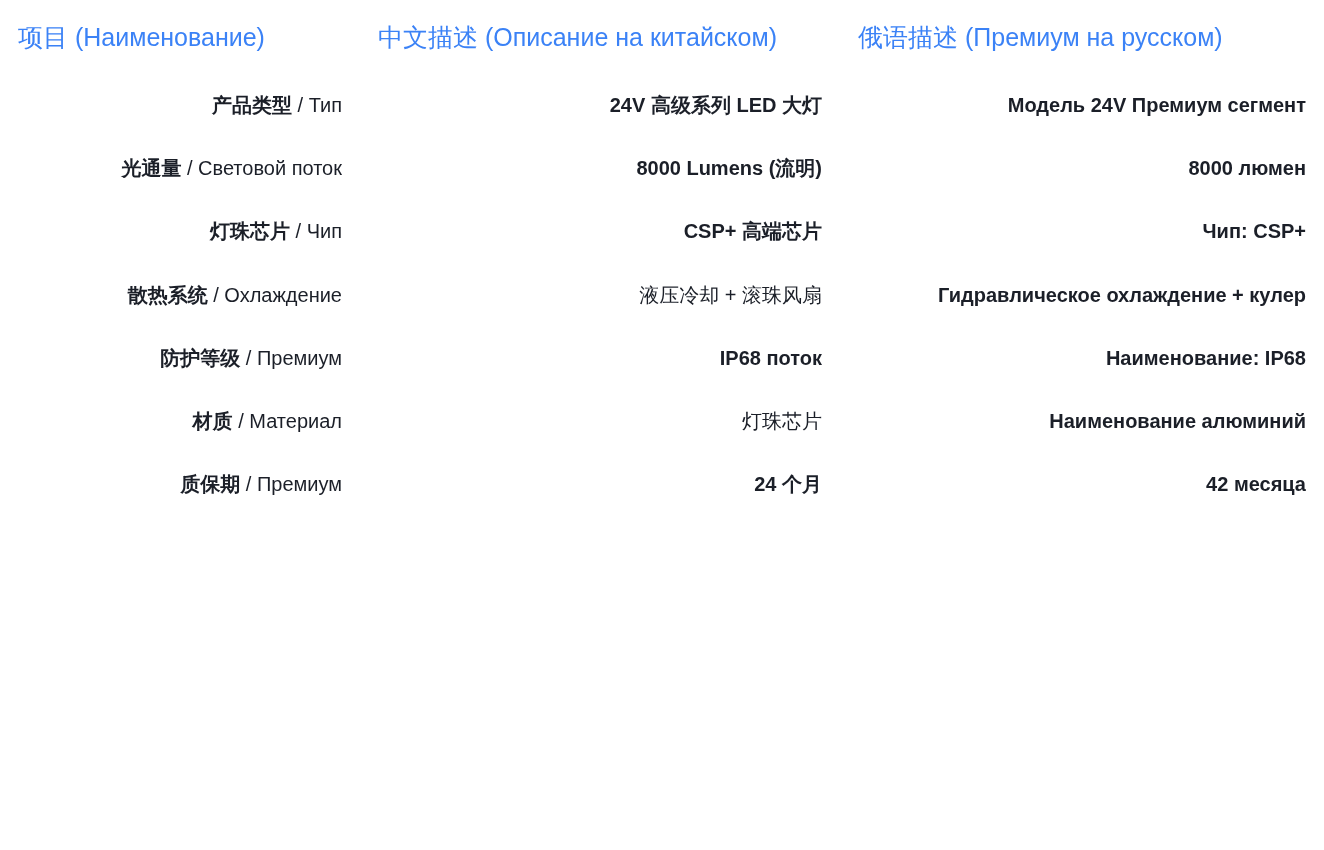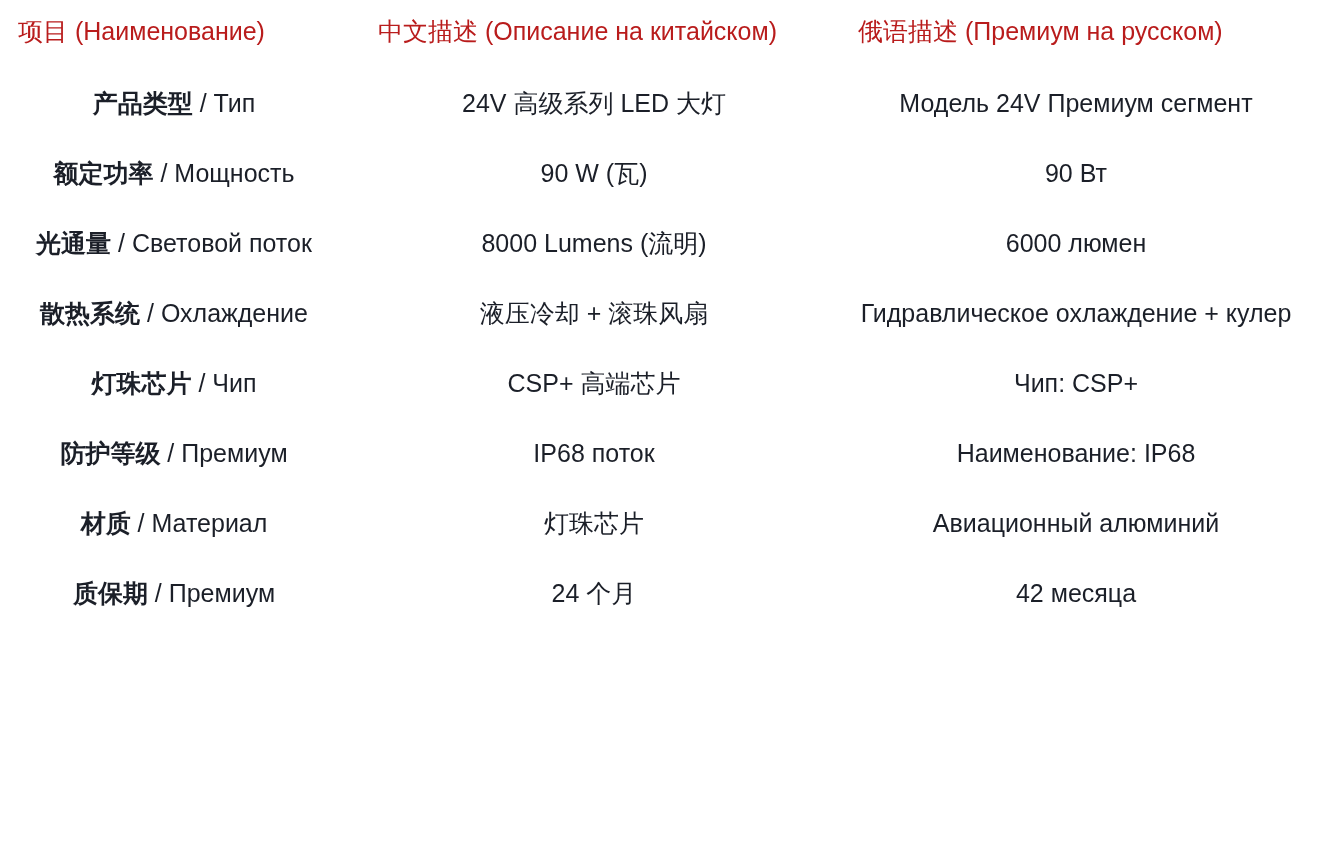--- a/index.html
+++ b/index.html
@@ -22,39 +22,39 @@
   .spec-table col.c1 { width: 360px; }
   .spec-table col.c2 { width: 480px; }
   .spec-table col.c3 { width: 484px; }
 
   .spec-table th {
     text-align: left;
     vertical-align: top;
     font-weight: 400;
     font-size: 25px;
     line-height: 1.36;
-    color: #b91c1c;
-    padding: 14px 18px 26px 18px;
+    color: #3b82f6;
+    padding: 20px 18px 26px 18px;
   }
   .spec-table td {
-    text-align: center;
+    text-align: right;
     vertical-align: top;
-    font-size: 25px;
+    font-size: 20px;
     line-height: 1.36;
     padding: 12px 18px 24px 6px;
     color: #1b1f28;
   }
   td.col-name {
     font-weight: 400;
   }
   td.col-name .bold-part {
     font-weight: 700;
   }
   td.col-cn, td.col-ru {
-    font-weight: 400;
+    font-weight: 700;
   }
   td.col-cn.normal-weight {
     font-weight: 400;
   }
   tr.row:last-child td {
     padding-bottom: 18px;
   }
 </style>
 </head>
 <body>
@@ -72,48 +72,43 @@
       <th>俄语描述 (Премиум на русском)</th>
     </tr>
   </thead>
   <tbody id="table-body">
       <tr class="row">
         <td class="col-name"><span class="bold-part">产品类型</span><span> / Тип</span></td>
         <td class="col-cn">24V 高级系列 LED 大灯</td>
         <td class="col-ru">Модель 24V Премиум сегмент</td>
       </tr>
       <tr class="row">
-        <td class="col-name"><span class="bold-part">额定功率</span><span> / Мощность</span></td>
-        <td class="col-cn">90 W (瓦)</td>
-        <td class="col-ru">90 Вт</td>
+        <td class="col-name"><span class="bold-part">光通量</span><span> / Световой поток</span></td>
+        <td class="col-cn">8000 Lumens (流明)</td>
+        <td class="col-ru">8000 люмен</td>
       </tr>
       <tr class="row">
-        <td class="col-name"><span class="bold-part">光通量</span><span> / Световой поток</span></td>
-        <td class="col-cn">8000 Lumens (流明)</td>
-        <td class="col-ru">6000 люмен</td>
+        <td class="col-name"><span class="bold-part">灯珠芯片</span><span> / Чип</span></td>
+        <td class="col-cn">CSP+ 高端芯片</td>
+        <td class="col-ru">Чип: CSP+</td>
       </tr>
       <tr class="row">
         <td class="col-name"><span class="bold-part">散热系统</span><span> / Охлаждение</span></td>
         <td class="col-cn normal-weight">液压冷却 + 滚珠风扇</td>
         <td class="col-ru">Гидравлическое охлаждение + кулер</td>
-      </tr>
-      <tr class="row">
-        <td class="col-name"><span class="bold-part">灯珠芯片</span><span> / Чип</span></td>
-        <td class="col-cn">CSP+ 高端芯片</td>
-        <td class="col-ru">Чип: CSP+</td>
       </tr>
       <tr class="row">
         <td class="col-name"><span class="bold-part">防护等级</span><span> / Премиум</span></td>
         <td class="col-cn">IP68 поток</td>
         <td class="col-ru">Наименование: IP68</td>
       </tr>
       <tr class="row">
         <td class="col-name"><span class="bold-part">材质</span><span> / Материал</span></td>
         <td class="col-cn normal-weight">灯珠芯片</td>
-        <td class="col-ru">Авиационный алюминий</td>
+        <td class="col-ru">Наименование алюминий</td>
       </tr>
       <tr class="row">
         <td class="col-name"><span class="bold-part">质保期</span><span> / Премиум</span></td>
         <td class="col-cn">24 个月</td>
         <td class="col-ru">42 месяца</td>
       </tr>
     </tbody>
 </table>
 
 </body></html>

